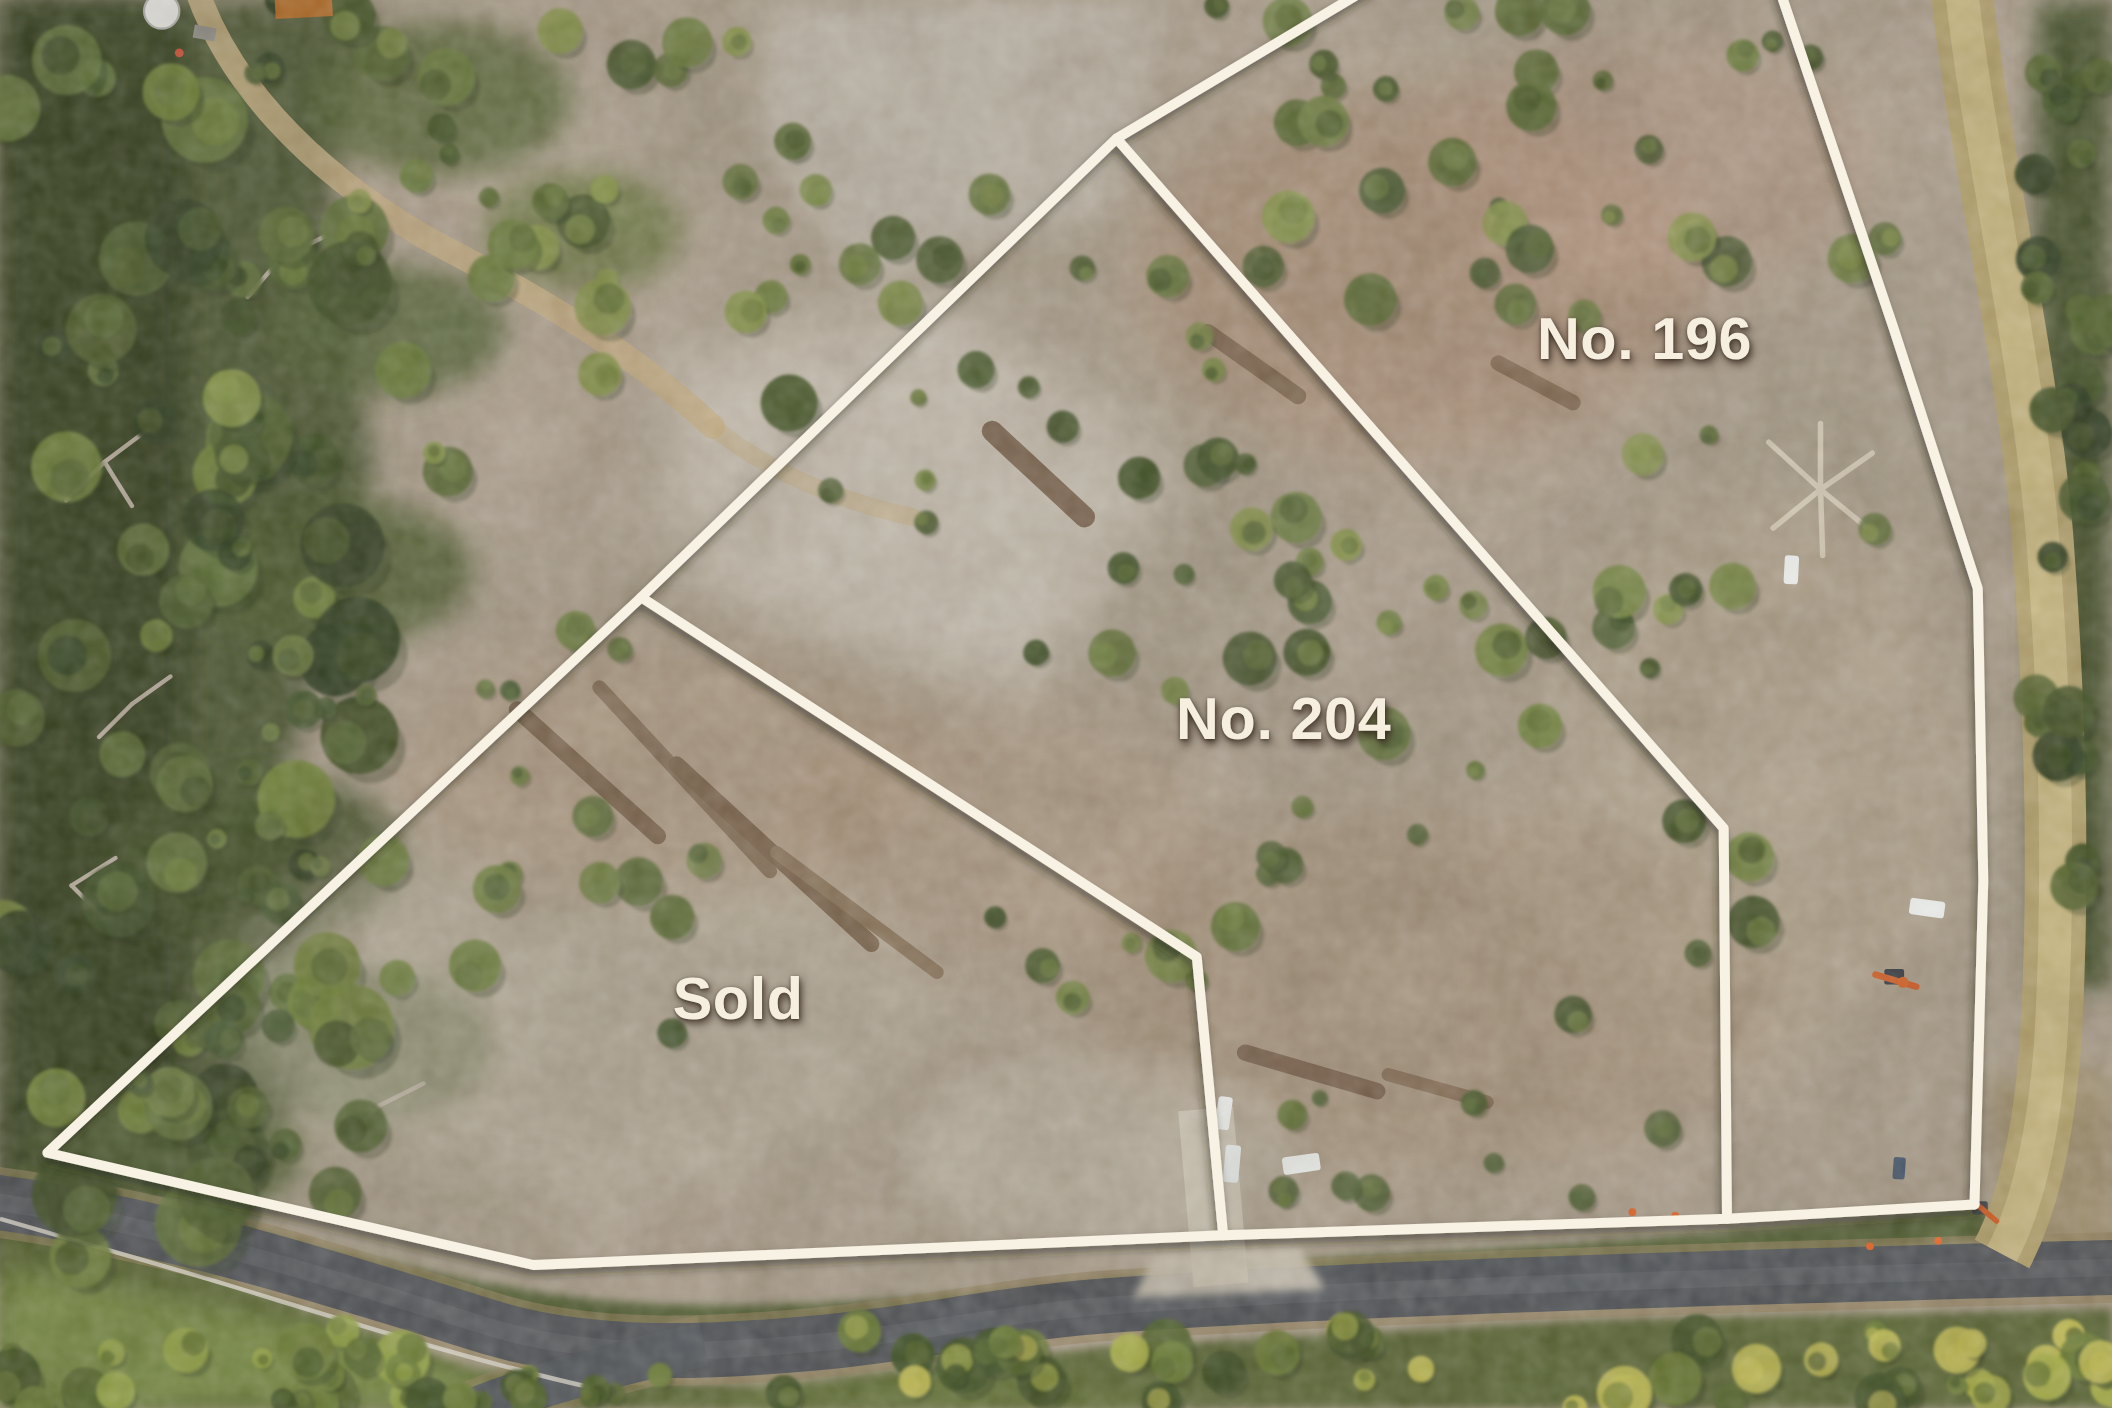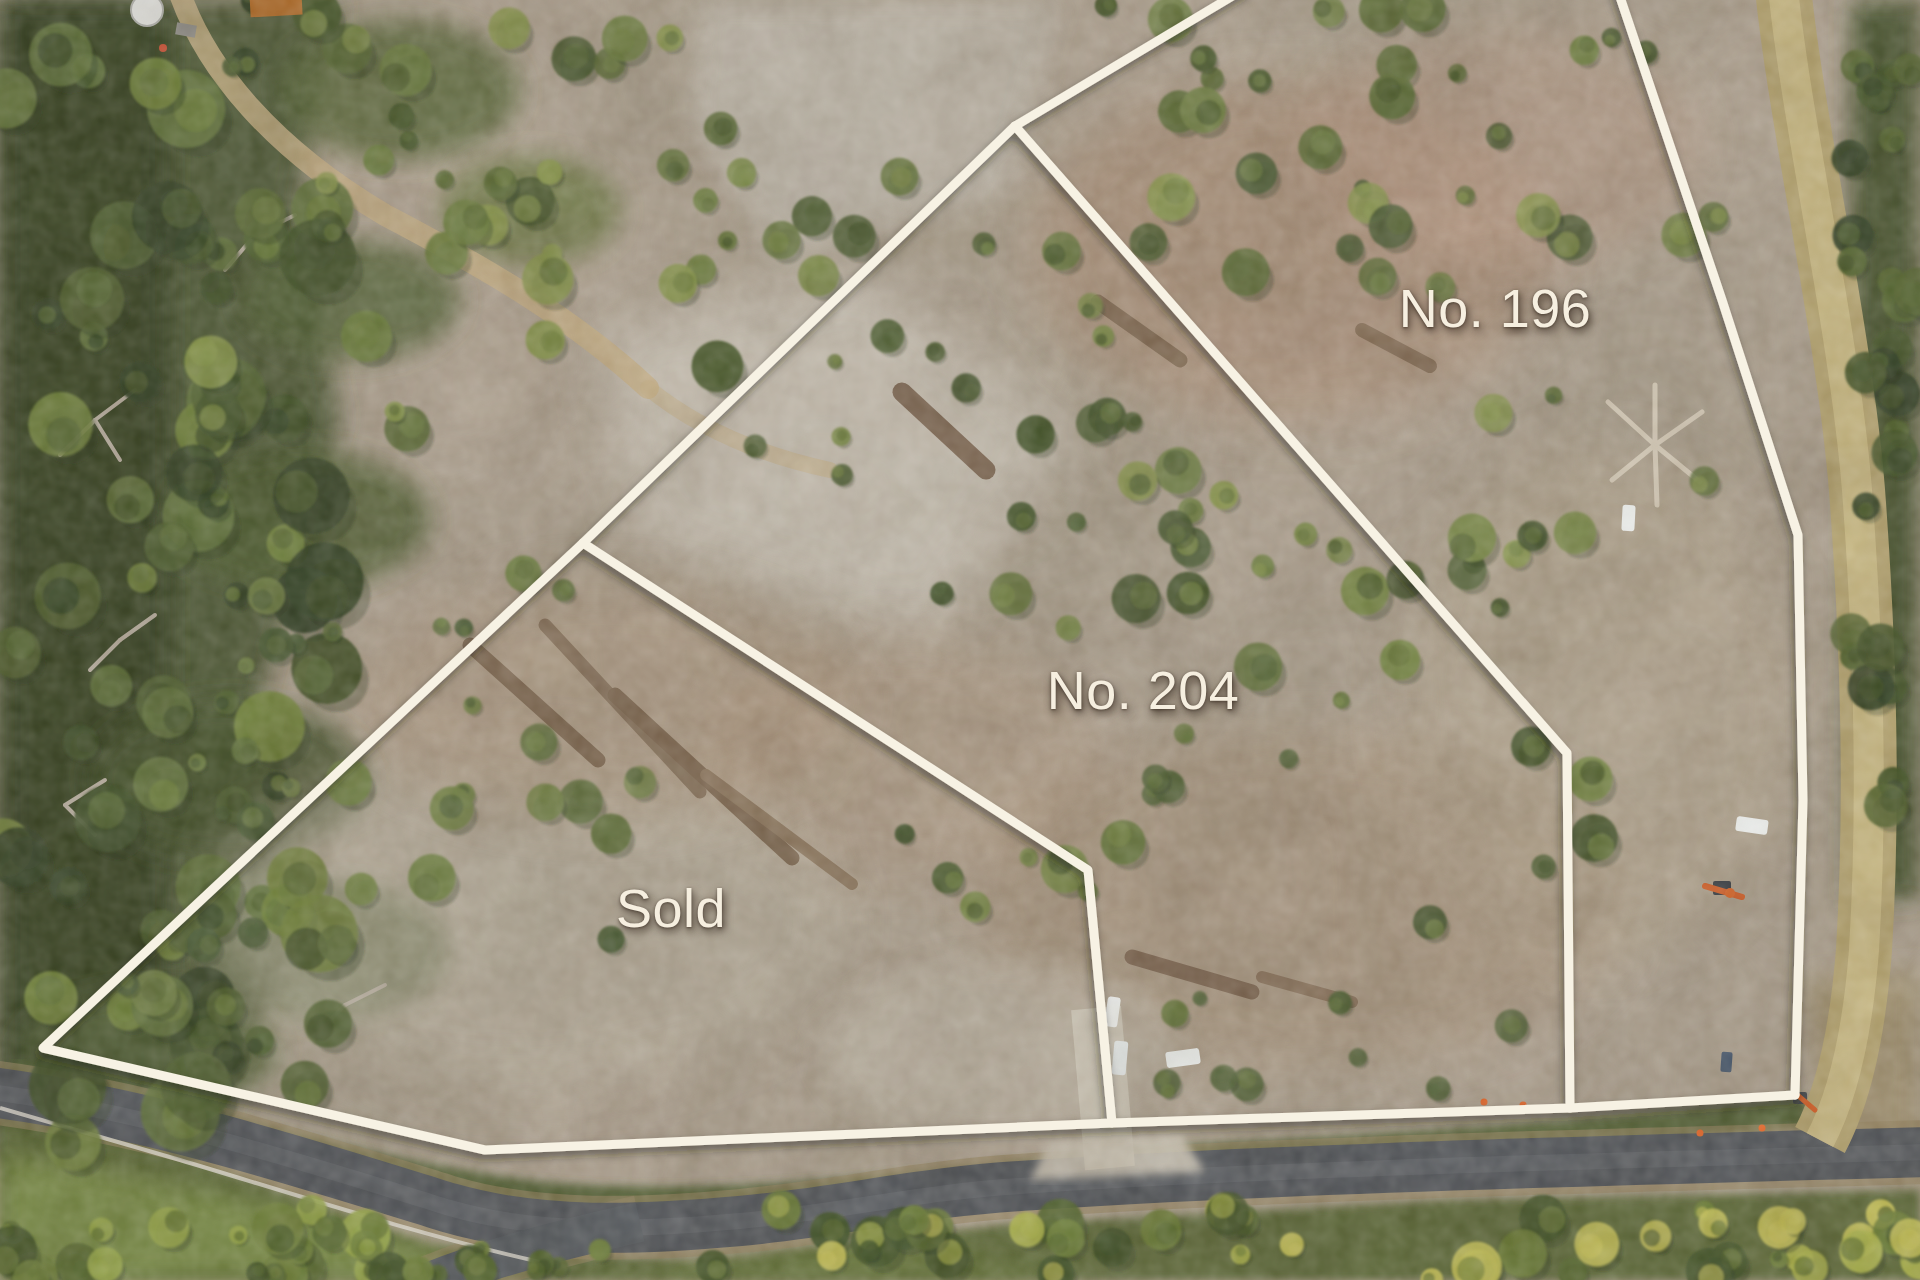--- a/index.html
+++ b/index.html
@@ -3,21 +3,21 @@
 <meta charset="utf-8">
 <style>
   html,body{margin:0;padding:0;background:#222;}
   #stage{
     position:relative;width:1920px;height:1280px;overflow:hidden;
     font-family:"Liberation Sans",sans-serif;background:#b2a595;
   }
   #stage svg{position:absolute;left:0;top:0;display:block;}
   .lot-label{
     position:absolute;transform:translate(-50%,-50%);
-    font-weight:400;font-size:54px;letter-spacing:.5px;color:#f6efe0;
+    font-weight:700;font-size:54px;letter-spacing:.5px;color:#f6efe0;
     text-shadow:2px 4px 8px rgba(45,32,22,.85),0 1px 3px rgba(45,32,22,.6);
     white-space:nowrap;user-select:none;
   }
   #overlay-lines polyline{fill:none;stroke-linejoin:round;stroke-linecap:round;}
 </style>
 </head>
 <body>
 
 <div id="stage">
 <svg id="scene" width="1920" height="1280" viewBox="0 0 1920 1280">
@@ -1263,15 +1263,15 @@
 
   <g id="overlay-lines" filter="url(#lineShadow)">
         <polyline points="1246,-12 1015,126 583,543 43,1048 485,1150 1112,1123 1570,1108 1795,1095" stroke="#f7f2e4" stroke-width="9"></polyline>
         <polyline points="1617,-12 1722,300 1798,535 1803,800 1795,1095" stroke="#f7f2e4" stroke-width="9"></polyline>
         <polyline points="1015,126 1567,753 1570,1108" stroke="#f7f2e4" stroke-width="9"></polyline>
         <polyline points="583,543 1088,870 1112,1123" stroke="#f7f2e4" stroke-width="9"></polyline>
       </g>
 </svg>
 
 <div class="lot-label" style="left: 1495px; top: 308px; color: rgb(246, 239, 224);">No. 196</div>
-<div class="lot-label" style="left: 1143px; top: 654px; color: rgb(246, 239, 224); margin-top: 36px;">No. 204</div>
+<div class="lot-label" style="left: 1167px; top: 654px; color: rgb(246, 239, 224);">No. 204</div>
 <div class="lot-label" style="left: 652px; top: 908px; color: rgb(246, 239, 224); margin-left: 19px;">Sold</div>
 </div>
 
 </body></html>

